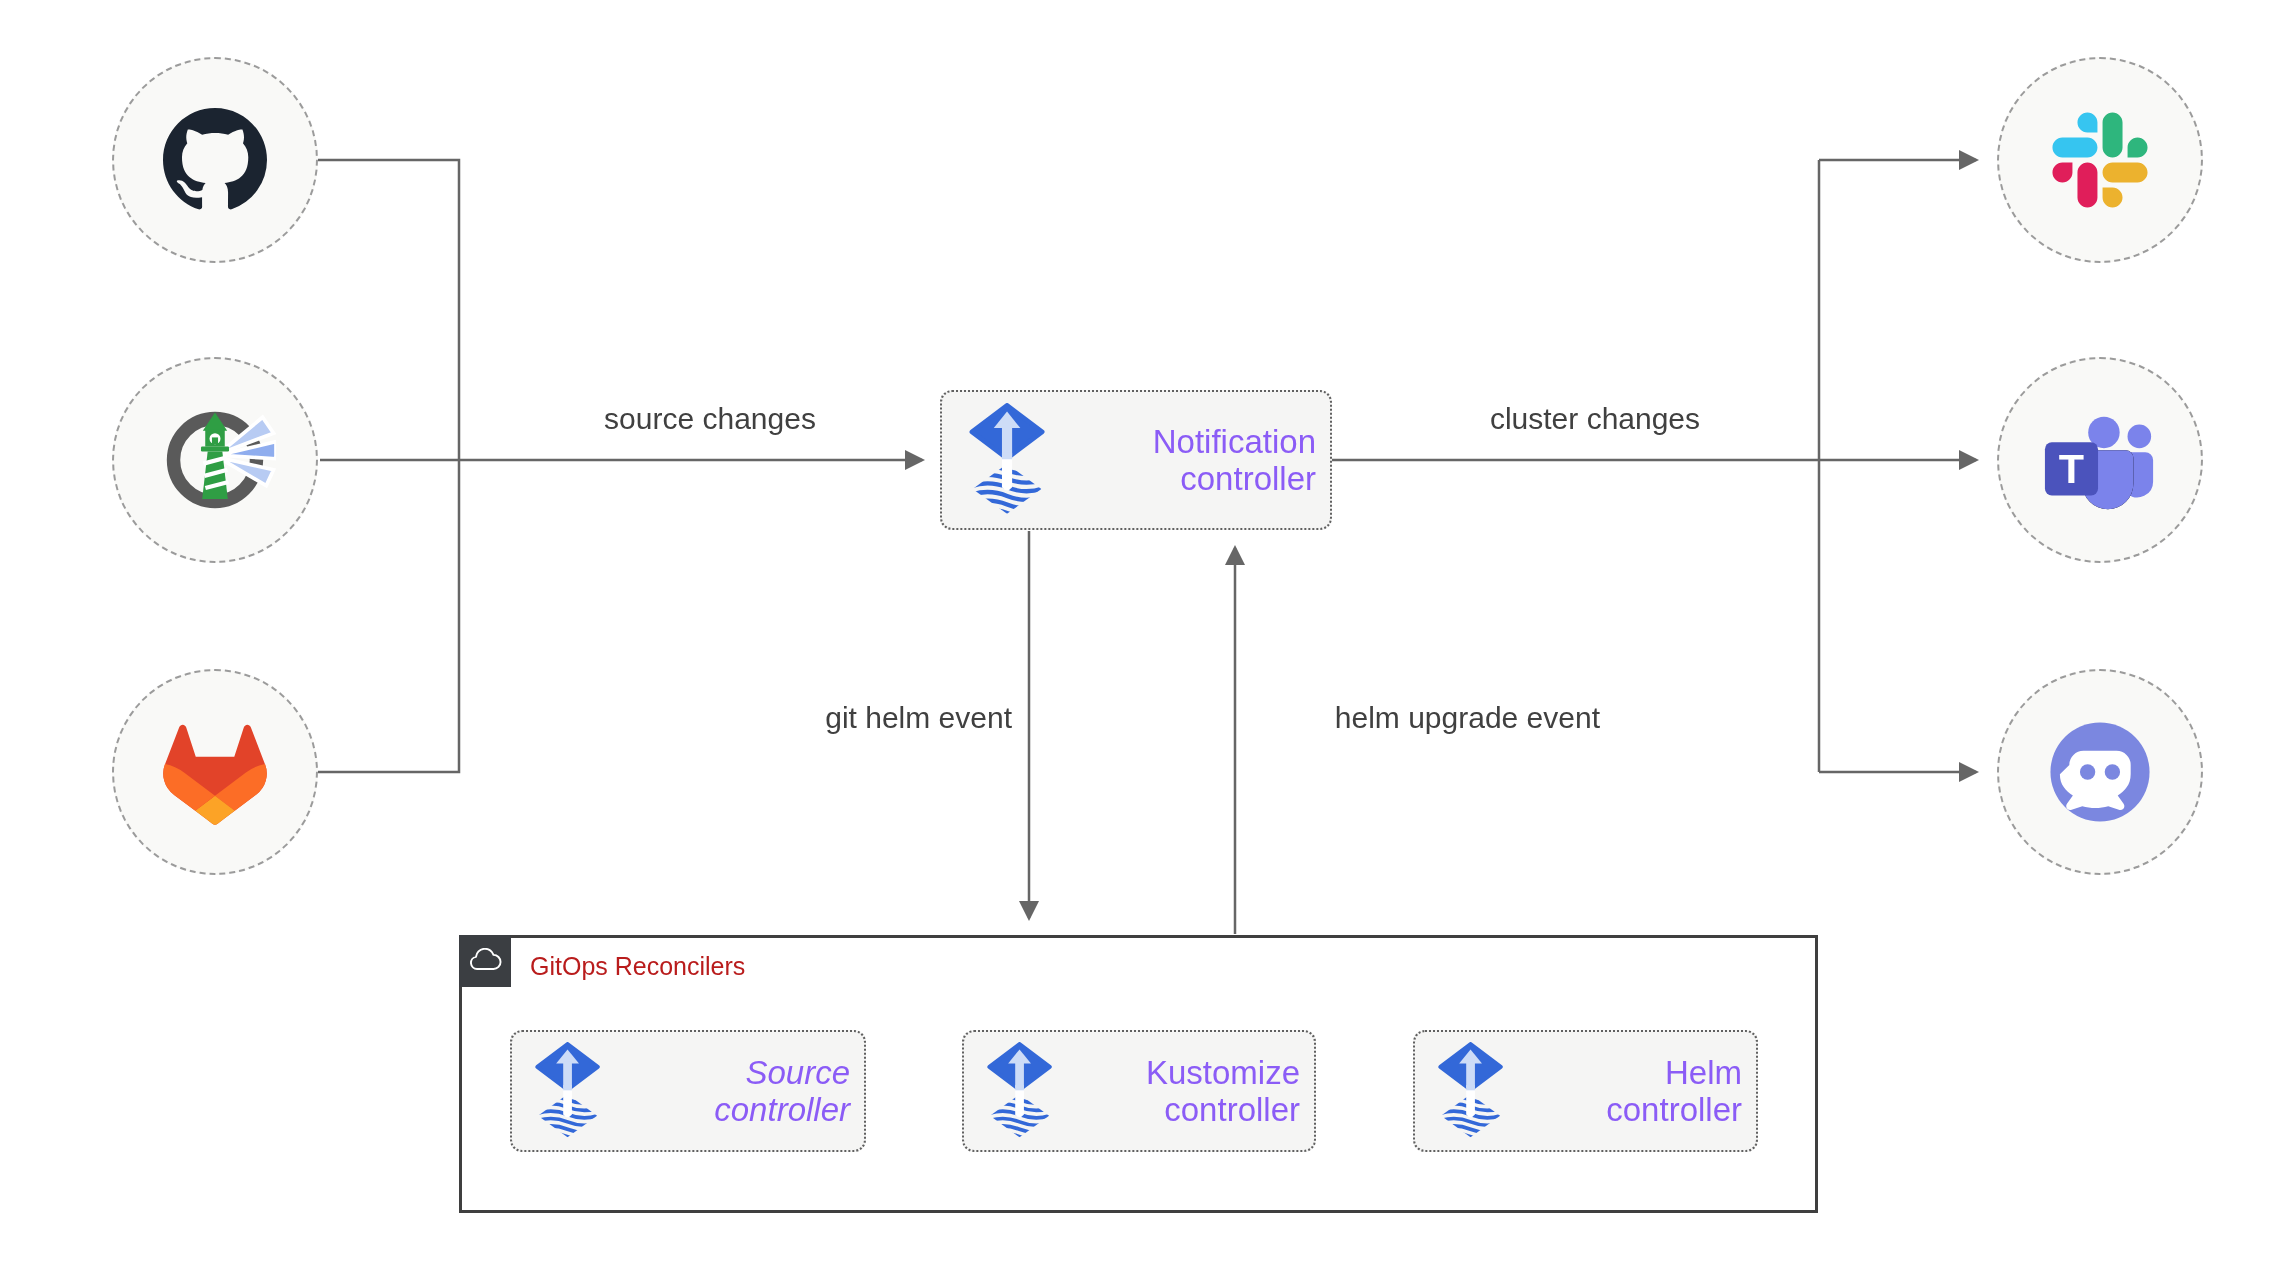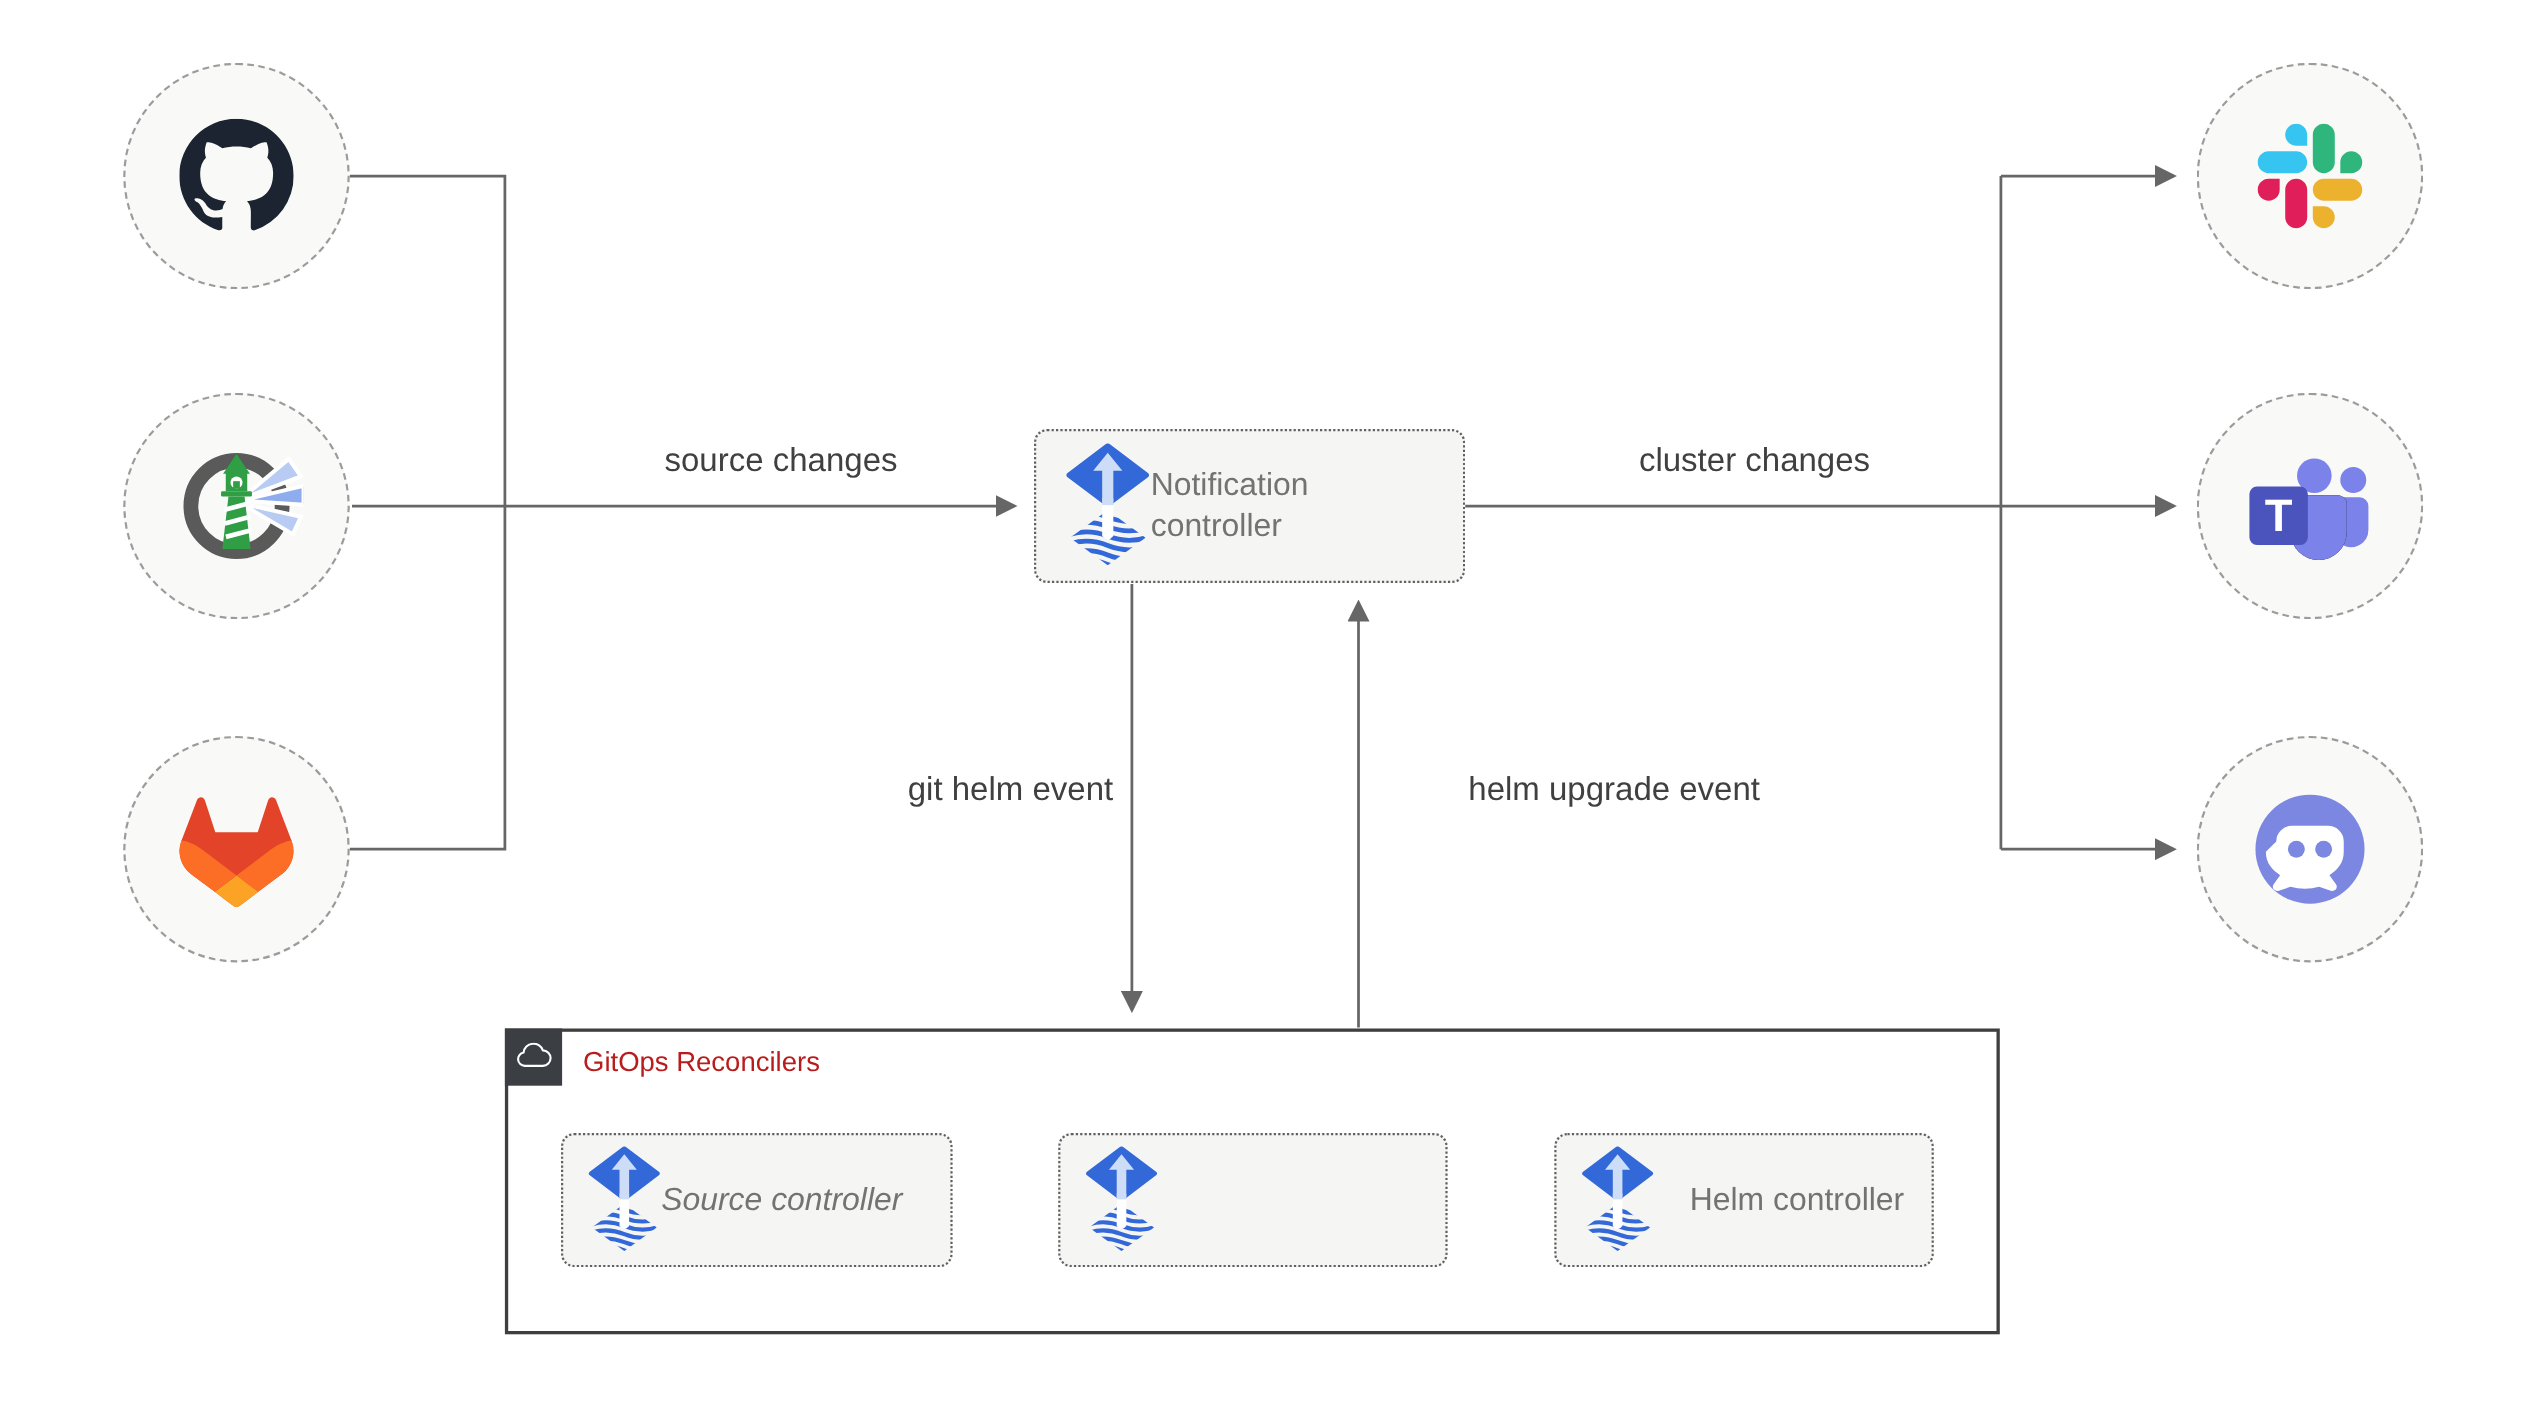--- a/index.html
+++ b/index.html
@@ -11,21 +11,21 @@
   
   .circle-node{position:absolute;width:206px;height:206px;border-radius:50%;
     border:2.5px dashed #9b9b9b;background:#f9f9f7;box-sizing:border-box;
     display:flex;align-items:center;justify-content:center;z-index:2;}
 
   
   .ctrl-box{position:absolute;background:#f5f5f4;border:2.5px dotted #606060;
     border-radius:12px;box-sizing:border-box;display:flex;align-items:center;
     z-index:3;}
   .ctrl-box .flux-slot{flex:0 0 auto;display:flex;align-items:center;justify-content:center;}
-  .ctrl-label{flex:1;text-align:left;font-size:29px;line-height:37px;color:#737373;
+  .ctrl-label{flex:1;text-align:right;font-size:33px;line-height:37px;color:#8b5cf6;
     padding-right:14px;}
 
   #notification-box{left:940px;top:390px;width:392px;height:140px;padding-left:26px;}
   #notification-box svg{height:114px;}
   #source-box{left:510px;top:1030px;width:356px;height:122px;padding-left:22px;font-style:italic;}
   #kustomize-box{left:962px;top:1030px;width:354px;height:122px;padding-left:22px;}
   #helm-box{left:1413px;top:1030px;width:345px;height:122px;padding-left:22px;gap:32px;}
   #source-box svg,#kustomize-box svg,#helm-box svg{height:98px;}
 
   
@@ -225,20 +225,21 @@
       <path d="M0 97 Q 25 87 50 97 T 100 97"></path>
       <path d="M0 108 Q 25 98 50 108 T 100 108"></path>
       <path d="M0 119 Q 25 109 50 119 T 100 119"></path>
       <path d="M0 130 Q 25 120 50 130 T 100 130"></path>
       <path d="M0 141 Q 25 131 50 141 T 100 141"></path>
     </g>
     <path d="M43.5 70 h13 v38 q-6.5 8 -13 0 Z" fill="#ffffff"></path>
     <rect x="43.5" y="64" width="13" height="8" fill="#cddcf7"></rect>
   </svg>
 </span>
+    <span class="ctrl-label">Kustomize controller</span>
   </div>
 
   <div class="ctrl-box" id="helm-box">
     <span class="flux-slot">
   <svg viewBox="0 0 100 146">
     <defs>
       <clipPath id="fluxwaveclip">
               <path d="M50 78 L94 110 L50 142 L6 110 Z"></path>
             </clipPath>
     </defs>

